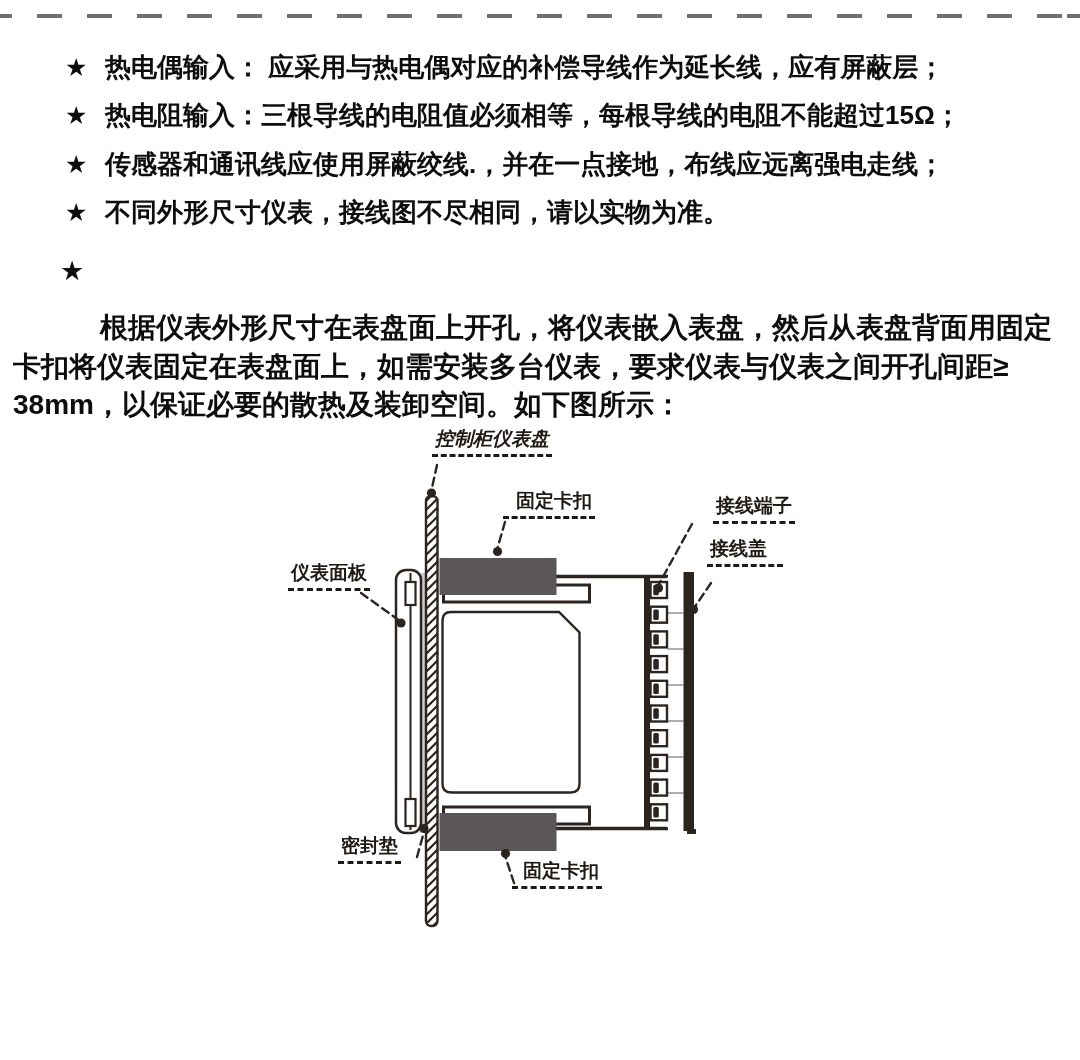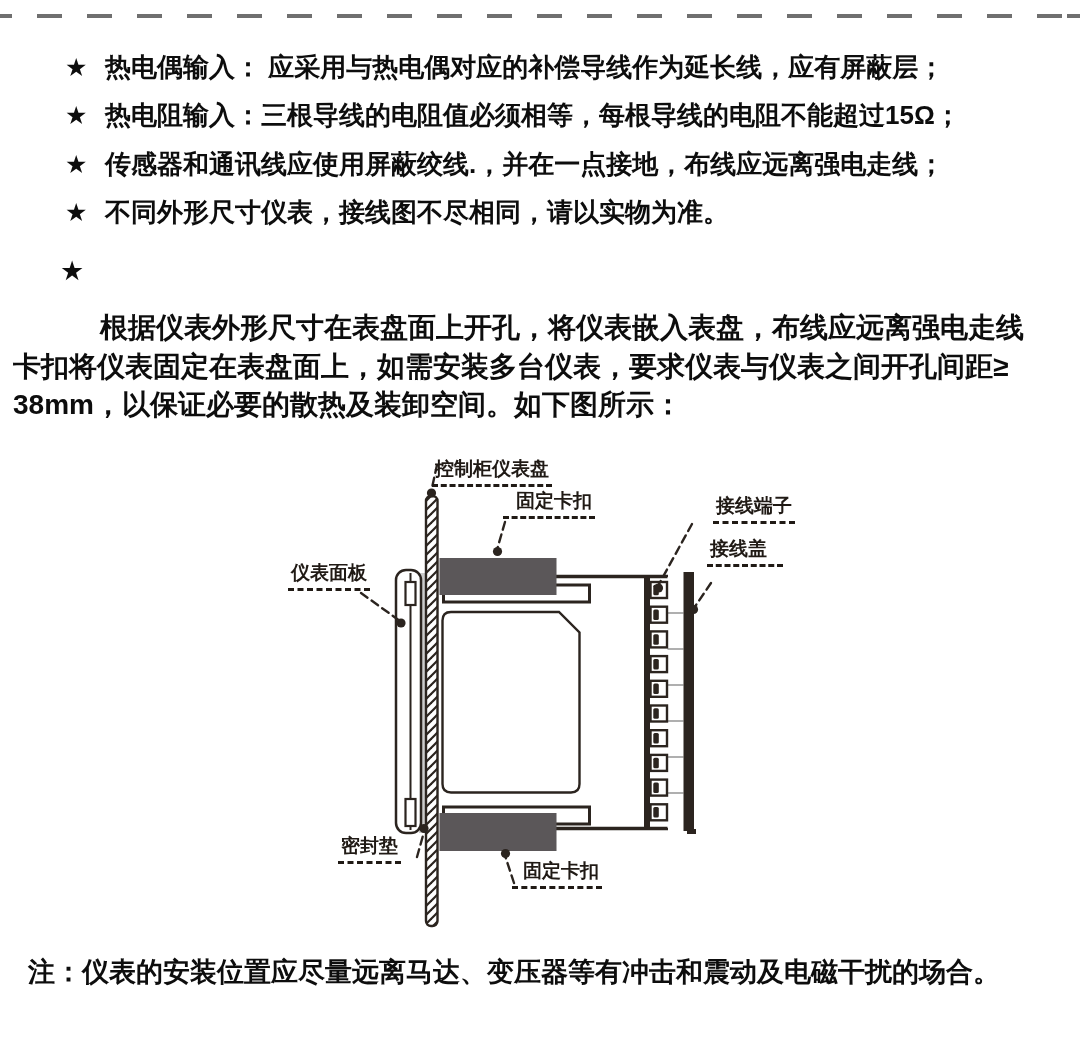--- a/index.html
+++ b/index.html
@@ -49,21 +49,21 @@
   
   .diagram-svg{position:absolute;left:0;top:0;width:1080px;height:1060px;}
   
   .dlabel{
     position:absolute;
     font-size:19px;font-weight:600;line-height:21px;
     color:#201a15;white-space:nowrap;
     border-bottom:3px dashed #201a15;
     padding:0 3px 5px 3px;
   }
-  .lbl-panel{left:432px;top:458px;}
+  .lbl-panel{left:432px;top:428px;font-style:italic;}
   .lbl-clip-top{left:503px;top:490px;padding-left:13px;}
   .lbl-terminal{left:689px;top:495px;margin-left:24px;}
   .lbl-cover{left:707px;top:538px;padding-right:16px;}
   .lbl-front{left:288px;top:562px;text-align:right;}
   .lbl-gasket{left:338px;top:835px;}
   .lbl-clip-bottom{left:512px;top:860px;padding-left:11px;}
   
   .note{
     position:absolute;left:28px;top:956px;
     font-weight:bold;font-size:27px;line-height:32px;
@@ -92,21 +92,21 @@
   <div class="bullet b4">
     <span class="star">★</span>
     <span>不同外形尺寸仪表，接线图不尽相同，请以实物为准。</span>
   </div>
 
   <div class="bullet section-head">
     <span class="star">★</span>
   </div>
 
   <div class="para">
-    <div class="pline indent">根据仪表外形尺寸在表盘面上开孔，将仪表嵌入表盘，布线应远离强电走线</div>
+    <div class="pline indent">根据仪表外形尺寸在表盘面上开孔，将仪表嵌入表盘，然后从表盘背面用固定</div>
     <div class="pline">卡扣将仪表固定在表盘面上，如需安装多台仪表，要求仪表与仪表之间开孔间距≥</div>
     <div class="pline">38mm，以保证必要的散热及装卸空间。如下图所示：</div>
   </div>
 
   <svg class="diagram-svg" viewBox="0 0 1080 1060">
     <defs>
       <pattern id="hatch" width="9" height="9" patternUnits="userSpaceOnUse">
         <rect width="9" height="9" fill="#ffffff"></rect>
         <path d="M0,9 L9,0" stroke="#2b241f" stroke-width="2.2"></path>
         <path d="M-2,2 L2,-2" stroke="#2b241f" stroke-width="2.2"></path>
@@ -203,15 +203,14 @@
   </svg>
 
   <div class="dlabel lbl-panel">控制柜仪表盘</div>
   <div class="dlabel lbl-clip-top">固定卡扣</div>
   <div class="dlabel lbl-terminal">接线端子</div>
   <div class="dlabel lbl-cover">接线盖</div>
   <div class="dlabel lbl-front">仪表面板</div>
   <div class="dlabel lbl-gasket">密封垫</div>
   <div class="dlabel lbl-clip-bottom">固定卡扣</div>
 
-  <div class="note">注：仪表的安装位置应尽量远离马达、变压器等有冲击和震动及电磁干扰的场合。</div>
 
 </div>
 
 </body></html>

